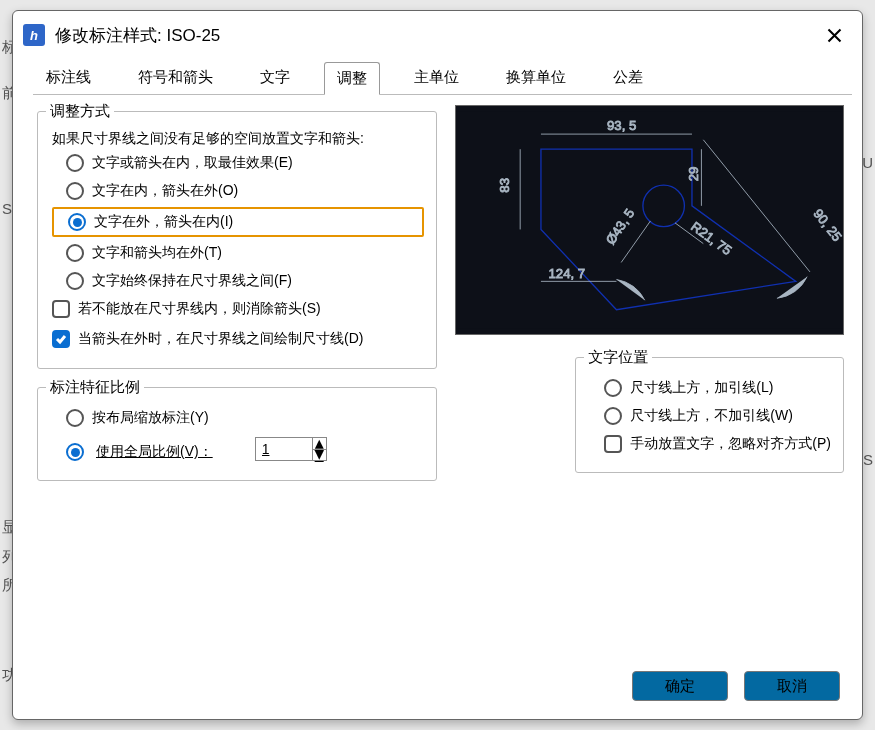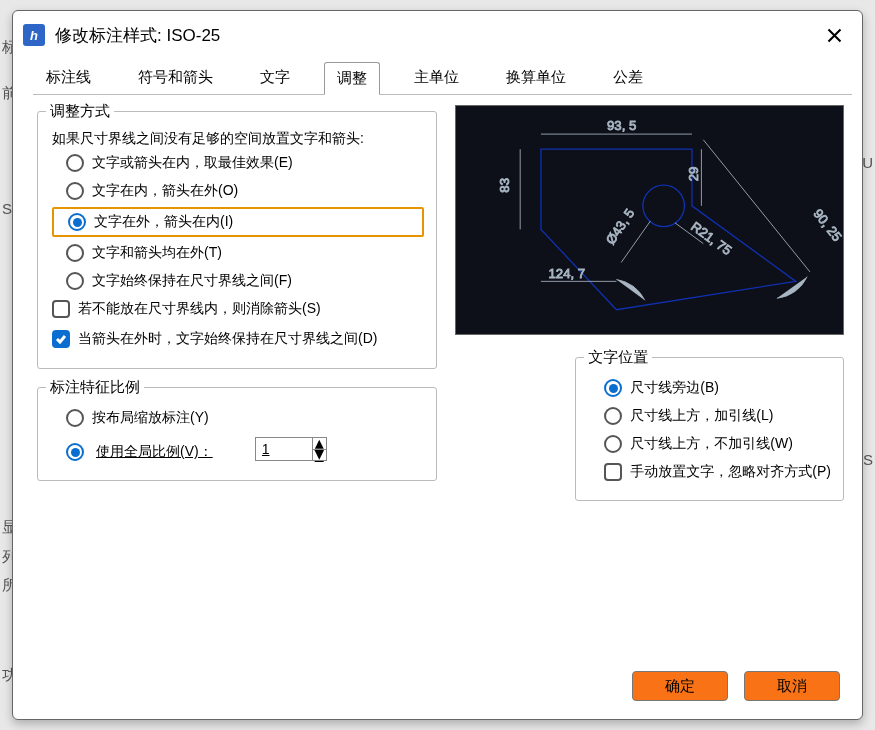--- a/index.html
+++ b/index.html
@@ -30,21 +30,21 @@
   .hilite { border: 2px solid #e69400; border-radius: 2px; margin: 2px 0; padding: 4px 0 4px 14px; }
   .preview { width: 100%; height: 230px; background: #0d1018; border: 1px solid #666; display: block; }
   .right-col { display: flex; flex-direction: column; align-items: flex-end; }
   .scale-row { display: flex; align-items: flex-end; gap: 12px; padding: 5px 0 5px 14px; text-decoration: underline; }
   .num-input { display: flex; border: 1px solid #888; height: 24px; }
   .num-input input { width: 56px; border: none; padding: 0 6px; font-size: 14px; outline: none; }
   .spinbtns { width: 14px; display: flex; flex-direction: column; border-left: 1px solid #888; }
   .spinbtns div { flex: 1; display: flex; align-items: center; justify-content: center; font-size: 18px; line-height: 1px; cursor: pointer; border-bottom: 1px solid #888; }
   .spinbtns div:last-child { border-bottom: none; }
   .footer { display: flex; justify-content: flex-end; gap: 16px; padding: 12px 22px 18px 0; }
-  .btn { width: 96px; height: 30px; border: 1px solid #777; border-radius: 4px; background: #f97316; cursor: pointer; font-size: 15px; }
+  .btn { width: 96px; height: 30px; border: 1px solid #777; border-radius: 4px; background: #0369a1; cursor: pointer; font-size: 15px; }
   .side-letter { position: absolute; color: #555; font-size: 15px; }
 </style>
 </head>
 <body>
 
 <span class="side-letter" style="left:2px; top:38px">标</span>
 <span class="side-letter" style="left:2px; top:84px">前</span>
 <span class="side-letter" style="left:2px; top:200px">S</span>
 <span class="side-letter" style="left:2px; top:518px">显</span>
 <span class="side-letter" style="left:2px; top:548px">列</span>
@@ -103,21 +103,21 @@
         <div class="check-row top">
             <span class="checkbox"></span>
             <span>若不能放在尺寸界线内，则消除箭头(S)</span>
           </div>
         <div class="check-row top">
             <span class="checkbox checked">
               <svg viewBox="0 0 12 12">
                 <path d="M2 6 L5 9 L10 3"></path>
               </svg>
             </span>
-            <span style="line-height:1.5">当箭头在外时，文字始终保持在尺寸界线之间(D)</span>
+            <span style="line-height:1.5">当箭头在外时，在尺寸界线之间绘制尺寸线(D)</span>
           </div>
       </div>
 
       <div class="group" style="margin-top:18px">
         <span class="group-title">标注特征比例</span>
         <div class="radio-row">
             <span class="radio"></span>
             <span>按布局缩放标注(Y)</span>
           </div>
         <div class="scale-row">
@@ -158,24 +158,20 @@
             <text x="378" y="108" transform="rotate(52 378 108)">90, 25</text>
           <line x1="90" y1="180" x2="170" y2="180"></line>
             <path d="M170 178 A40 40 0 0 1 200 200"></path>
             <text x="98" y="176">124, 7</text>
         </g>
       </svg>
 
       <div class="group" style="margin-top:22px">
         <span class="group-title">文字位置</span>
         <div class="radio-row">
-            <span class="radio checked"></span>
-            <span>尺寸线旁边(B)</span>
-          </div>
-        <div class="radio-row">
             <span class="radio"></span>
             <span>尺寸线上方，加引线(L)</span>
           </div>
         <div class="radio-row">
             <span class="radio"></span>
             <span>尺寸线上方，不加引线(W)</span>
           </div>
         <div class="check-row" style="padding-left:14px">
             <span class="checkbox"></span>
             <span>手动放置文字，忽略对齐方式(P)</span>

